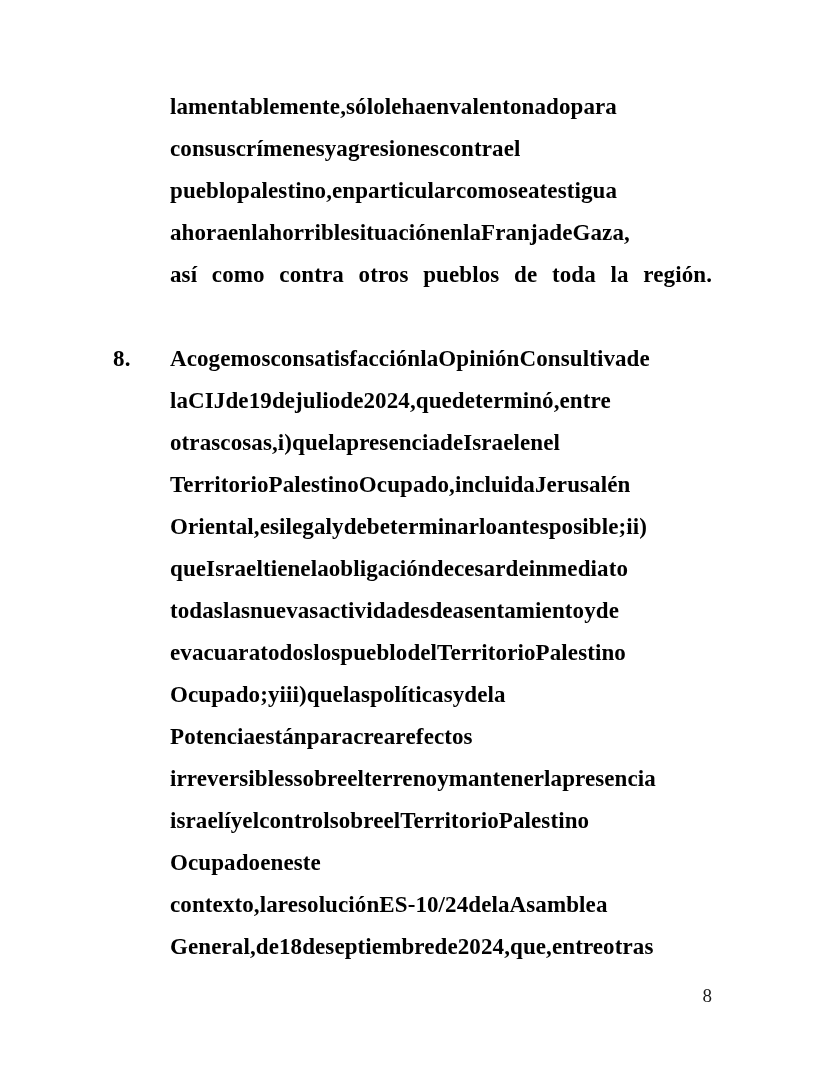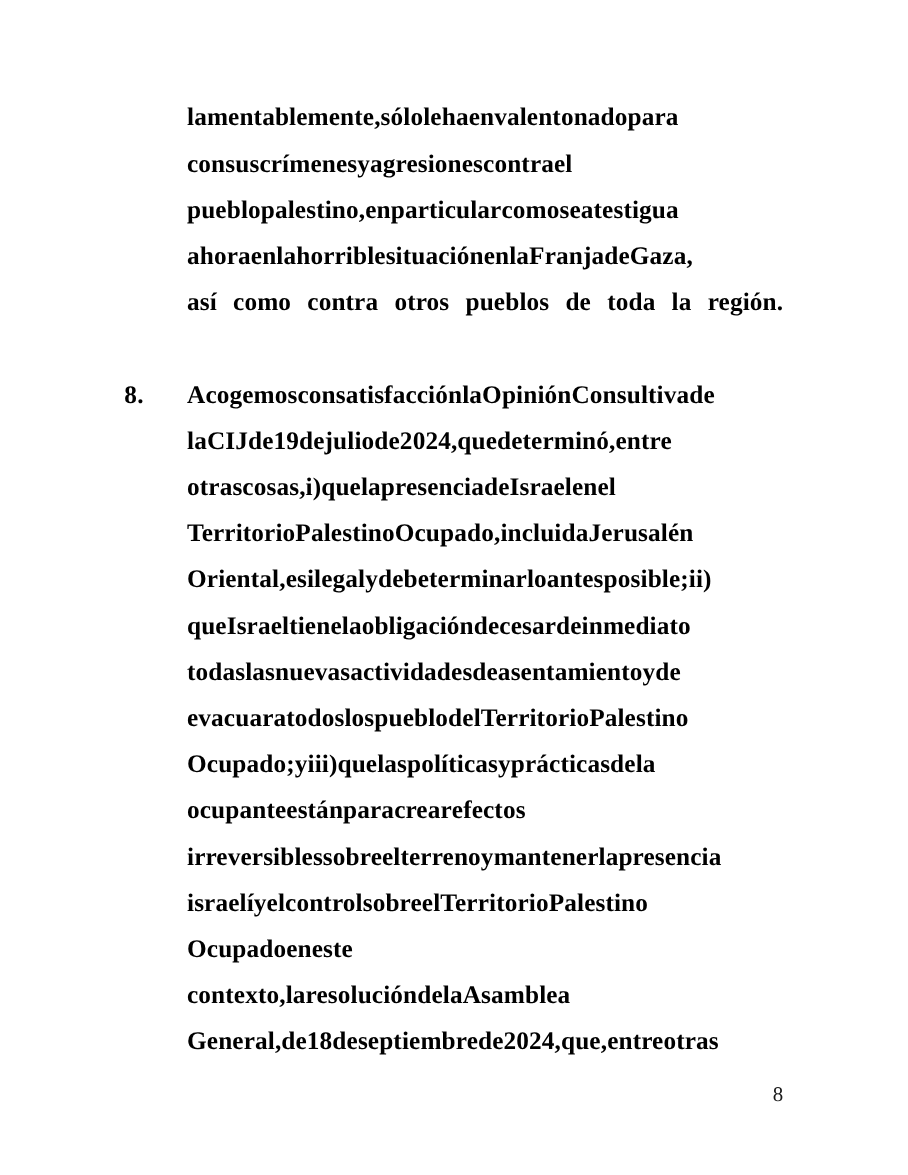--- a/index.html
+++ b/index.html
@@ -225,26 +225,25 @@
             <span>Palestino</span>
           </div>
           <div class="ln stretch">
             <span>Ocupado;</span>
             <span>y</span>
             <span>iii)</span>
             <span>que</span>
             <span>las</span>
             <span>políticas</span>
             <span>y</span>
-            <span>prácticas</span>
-            <span>de</span>
-            <span>la</span>
-          </div>
-          <div class="ln stretch">
-            <span>ocupante</span>
+            <span>de</span>
+            <span>la</span>
+          </div>
+          <div class="ln stretch">
+            <span>Potencia</span>
             <span>están</span>
             <span>para</span>
             <span>crear</span>
             <span>efectos</span>
           </div>
           <div class="ln stretch">
             <span>irreversibles</span>
             <span>sobre</span>
             <span>el</span>
             <span>terreno</span>
@@ -265,20 +264,21 @@
           </div>
           <div class="ln stretch">
             <span>Ocupado</span>
             <span>en</span>
             <span>este</span>
           </div>
           <div class="ln stretch">
             <span>contexto,</span>
             <span>la</span>
             <span>resolución</span>
+            <span>ES-10/24</span>
             <span>de</span>
             <span>la</span>
             <span>Asamblea</span>
           </div>
           <div class="ln stretch">
             <span>General,</span>
             <span>de</span>
             <span>18</span>
             <span>de</span>
             <span>septiembre</span>

